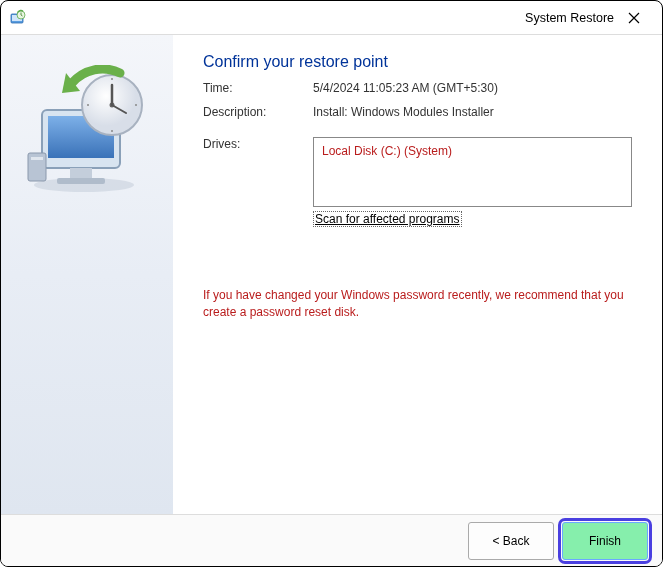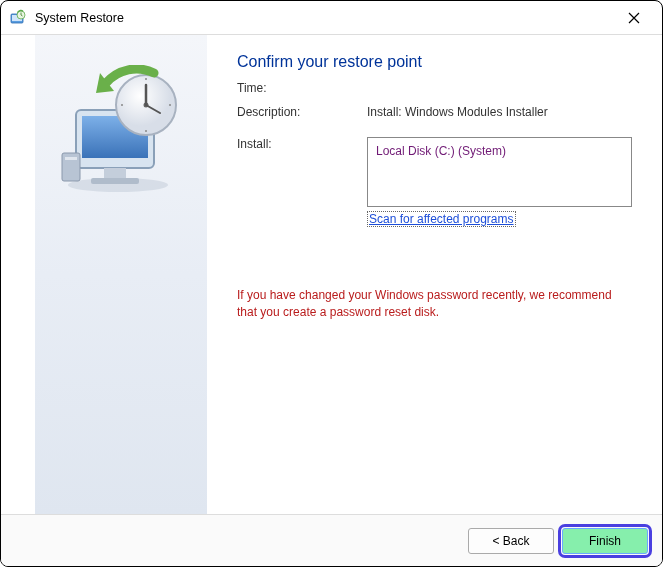--- a/index.html
+++ b/index.html
@@ -11,20 +11,21 @@
       overflow: hidden;
       border: 1px solid #000;
       border-radius: 8px;
     }
     .titlebar {
       height: 34px;
       display: flex;
       align-items: center;
       padding: 0 8px;
       border-bottom: 1px solid #ddd;
+      text-align: right;
     }
     .titlebar-icon {
       width: 18px; height: 18px;
       margin-right: 8px;
       display: inline-flex;
       align-items: center; justify-content: center;
     }
     .titlebar-text {
       flex: 1;
       font-size: 12.5px;
@@ -33,21 +34,20 @@
     .close-icon {
       width: 40px; height: 28px;
       display: flex;
       align-items: center; justify-content: center;
       font-size: 14px;
       cursor: pointer;
     }
     .content {
       display: flex;
       height: 479px;
-      padding-left: 34px;
     }
     .sidebar {
       width: 172px;
       background: linear-gradient(to bottom, #f4f6fa 0%, #e8edf5 50%, #dfe6f0 100%);
       padding: 20px 10px;
       display: flex;
       justify-content: center;
       align-items: flex-start;
     }
     .restore-graphic {
@@ -72,37 +72,36 @@
       font-size: 12px;
       color: #333;
       line-height: 1.4;
       margin-bottom: 24px;
     }
     .row {
       display: flex;
       margin-bottom: 10px;
       font-size: 12px;
       color: #333;
-      gap: 20px;
     }
     .row-label {
       width: 110px;
       flex-shrink: 0;
     }
     .row-value { flex: 1; }
     .drives-box {
       border: 1px solid #888;
       height: 70px;
       padding: 6px 8px;
       font-size: 12px;
-      color: #701a75;
+      color: #b91c1c;
       background: #fff;
     }
     .scan-link {
-      color: #1d4ed8;
+      color: #000000;
       text-decoration: underline;
       font-size: 12px;
       cursor: pointer;
       border: 1px dotted #666;
       padding: 0 1px;
       display: inline-block;
       margin-top: 4px;
     }
     .warning-text {
       font-size: 12px;
@@ -116,21 +115,21 @@
       border-top: 1px solid #ddd;
       display: flex;
       align-items: center;
       justify-content: flex-end;
       padding: 0 14px;
       gap: 8px;
       background: #fafafa;
     }
     .btn {
       min-width: 86px;
-      height: 26px;
+      height: 38px;
       border: 1px solid #aaa;
       background: #fdfdfd;
       border-radius: 3px;
       font-size: 12px;
       cursor: pointer;
       padding: 0 12px;
     }
     .btn-highlight {
       outline: 3px solid #4a3fe0;
       outline-offset: 1px;
@@ -196,28 +195,29 @@
         <polygon points="44,8 58,26 40,28" fill="#6ab04a"></polygon>
       </svg>
     </div>
   </div>
 
   <div class="main">
     <h1 class="heading">Confirm your restore point</h1>
 
     <div class="row">
       <div class="row-label">Time:</div>
+      <div class="row-value">5/4/2024 11:05:23 AM (GMT+5:30)</div>
     </div>
     <div class="row">
       <div class="row-label">Description:</div>
       <div class="row-value">Install: Windows Modules Installer</div>
     </div>
 
     <div class="row" style="margin-top:18px">
-      <div class="row-label">Install:</div>
+      <div class="row-label">Drives:</div>
       <div class="row-value">
         <div class="drives-box">
           <span>Local Disk (C:) (System)</span>
         </div>
         <a class="scan-link">Scan for affected programs</a>
       </div>
     </div>
 
     <div class="warning-text">
       <p>If you have changed your Windows password recently, we recommend that you create a password reset disk.</p>

